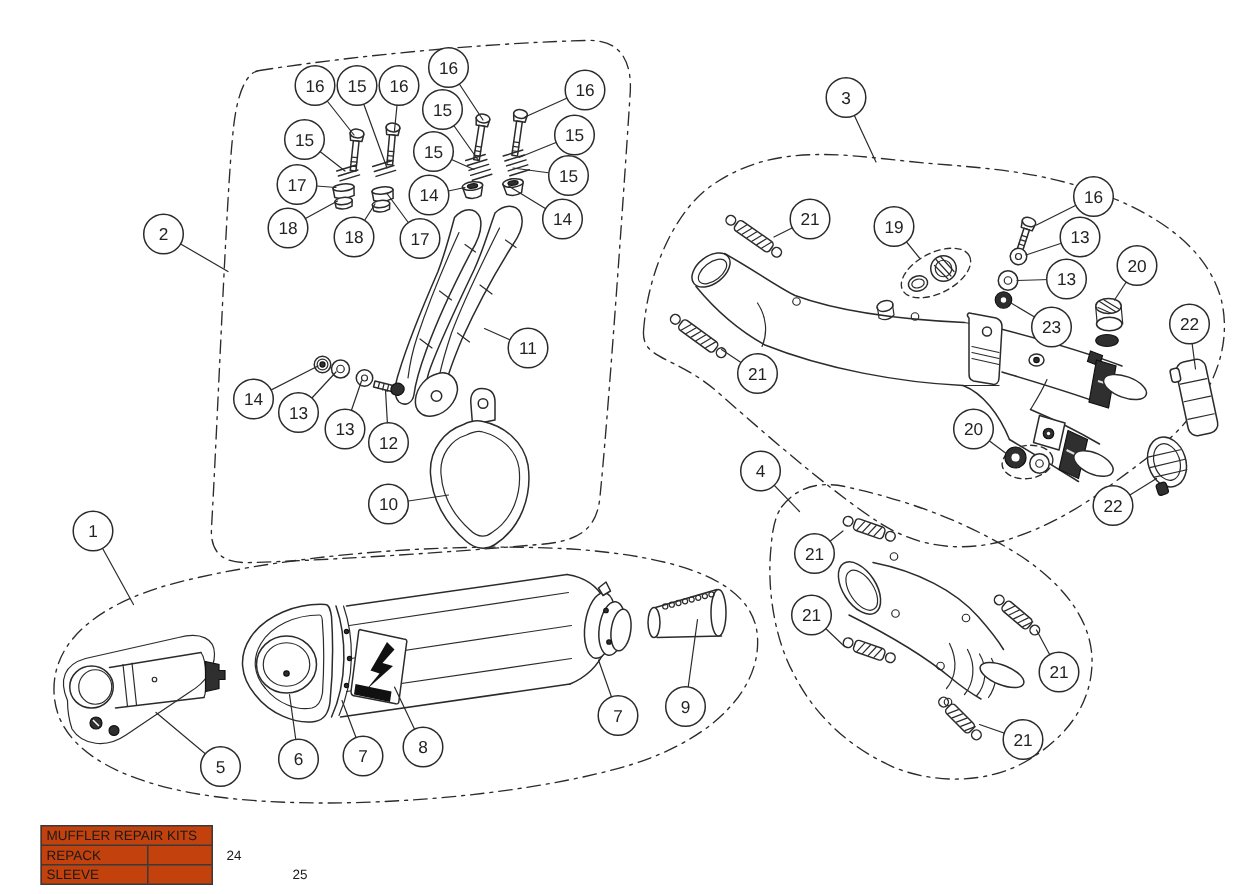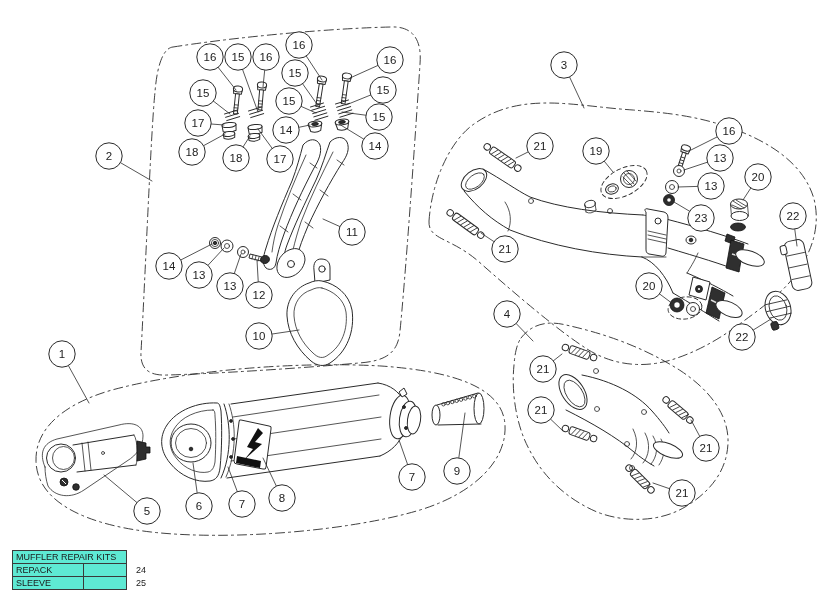--- a/index.html
+++ b/index.html
@@ -7,25 +7,25 @@
           font-family:"Liberation Sans",sans-serif;overflow:hidden;}
   svg{position:absolute;left:0;top:0;}
   svg text{font-family:"Liberation Sans",sans-serif;font-size:11.5px;fill:#222;}
   .ln{fill:none;stroke:#2b2b2b;stroke-width:1;stroke-linecap:round;stroke-linejoin:round;}
   .thin{stroke-width:.8;}
   .dash{stroke-dasharray:9 4 2 4;stroke-width:.9;}
   .dash2{stroke-dasharray:4 3;stroke-width:.9;}
   .cow{fill:#fff;stroke:#2b2b2b;stroke-width:1;stroke-linejoin:round;}
   .dk{fill:#2f2f2f;stroke:#111;stroke-width:.8;}
   .co{fill:#fff;stroke:#2b2b2b;stroke-width:1;}
-  .kit-table{position:absolute;left:12px;top:550px;width:113px;border:1px solid #3a3a3a;
-             font-size:9px;line-height:10px;color:#1a1a1a;background:#5eead4;}
+  .kit-table{position:absolute;left:27px;top:550px;width:113px;border:1px solid #3a3a3a;
+             font-size:9px;line-height:10px;color:#1a1a1a;background:#c2410c;}
   .t-header{padding:1px 3px;border-bottom:1px solid #3a3a3a;white-space:nowrap;}
   .t-row{display:flex;border-bottom:1px solid #3a3a3a;align-items:flex-end;}
-  .t-row:last-child{border-bottom:none;}
+  .t-row:last-child{border-bottom:none;gap:44px;}
   .t-row .t-name{flex:0 0 64px;padding:1px 3px;border-right:1px solid #3a3a3a;}
   .t-row .t-val{padding:1px 4px;margin-left:48px;}
 </style>
 </head>
 <body>
 
 <div class="canvas">
 
 <svg id="art" width="838" height="596" viewBox="0 0 838 596">
 

